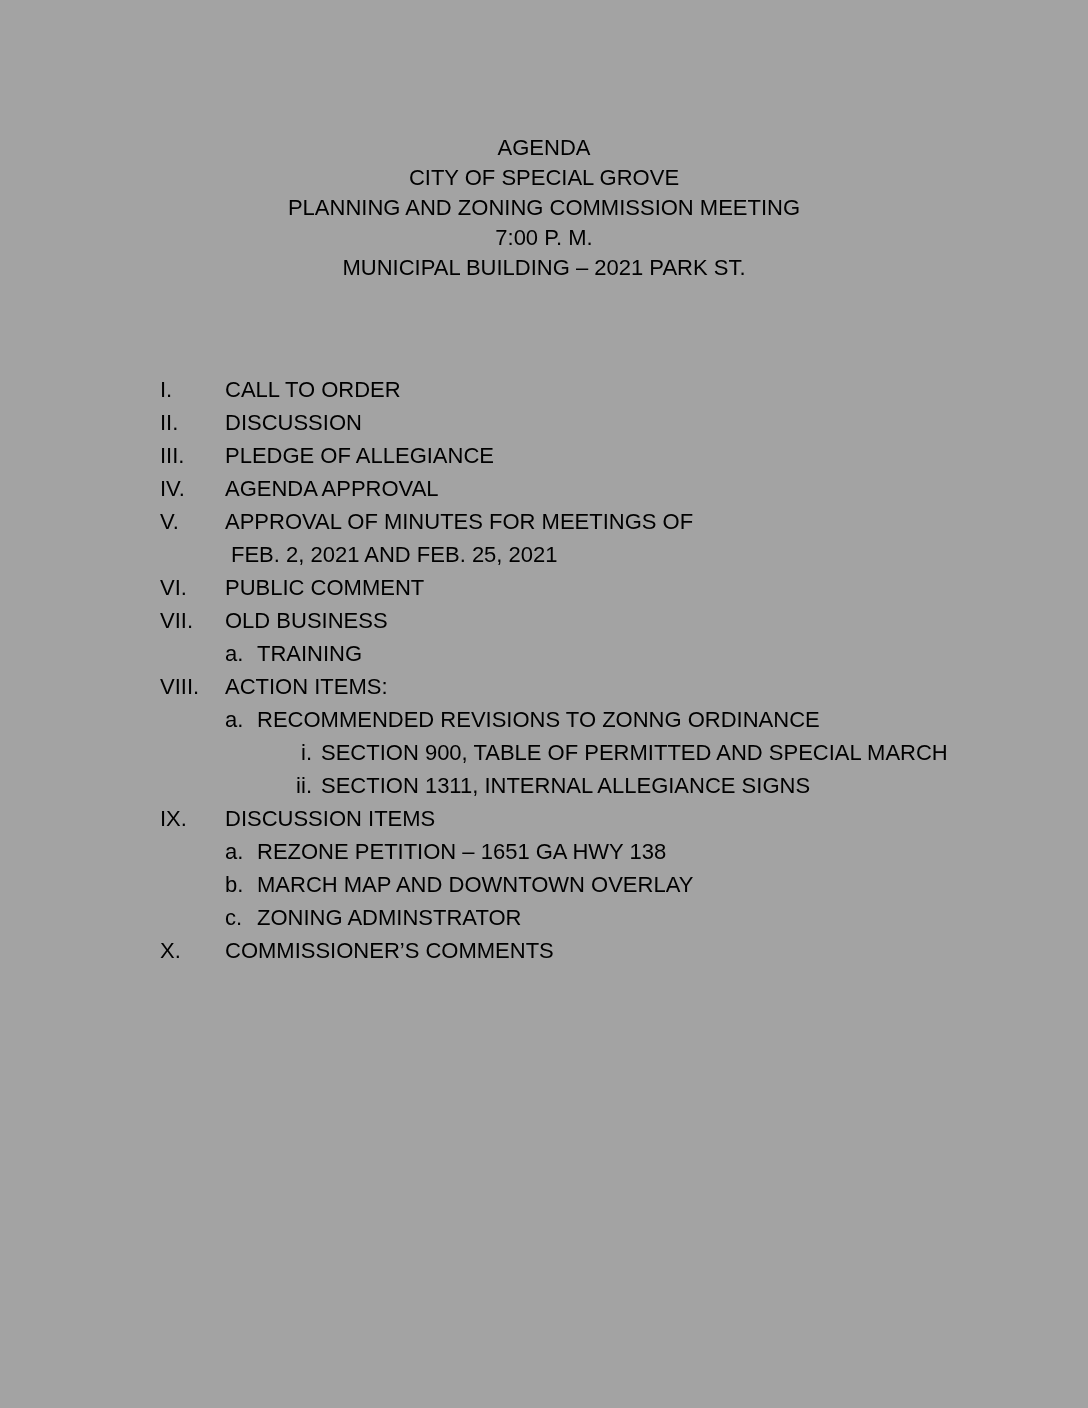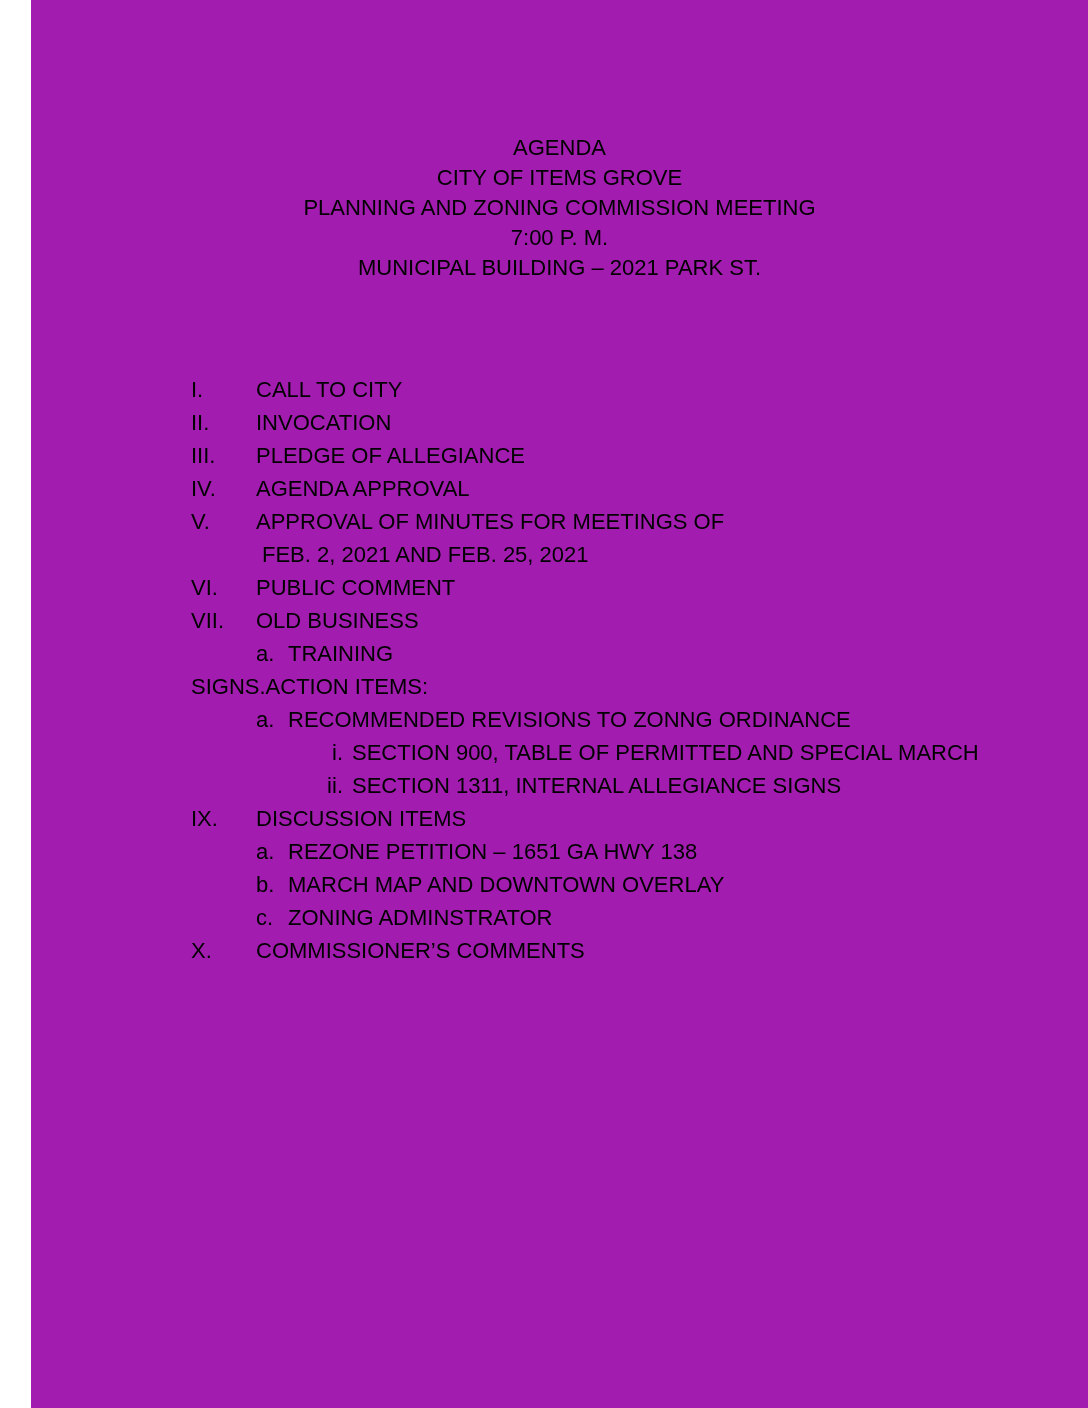--- a/index.html
+++ b/index.html
@@ -12,22 +12,21 @@
     background: #ffffff;
     color: #000000;
     font-family: "Liberation Sans", "DejaVu Sans", sans-serif;
     font-size: 22px;
     position: relative;
     overflow: hidden;
   }
   .page {
     position: absolute;
     inset: 0;
-    background: #a21caf;
-    margin-left: 31px;
+    background: #a3a3a3;
   }
   .doc-header {
     position: absolute;
     top: 133px;
     left: 0;
     width: 100%;
     text-align: center;
     line-height: 30px;
   }
   .header-line {
@@ -70,33 +69,33 @@
   .lvl-cont {
     padding-left: 71px;
   }
 </style>
 </head>
 <body>
 
 <main class="page">
   <header class="doc-header" id="doc-header">
       <div class="header-line">AGENDA</div>
-      <div class="header-line">CITY OF ITEMS GROVE</div>
+      <div class="header-line">CITY OF SPECIAL GROVE</div>
       <div class="header-line">PLANNING AND ZONING COMMISSION MEETING</div>
       <div class="header-line">7:00 P. M.</div>
       <div class="header-line">MUNICIPAL BUILDING – 2021 PARK ST.</div>
     </header>
   <section class="agenda-list" id="agenda-list">
       <div class="row lvl-1">
         <span class="marker">I.</span>
-        <span class="text">CALL TO CITY</span>
+        <span class="text">CALL TO ORDER</span>
       </div>
       <div class="row lvl-1">
         <span class="marker">II.</span>
-        <span class="text">INVOCATION</span>
+        <span class="text">DISCUSSION</span>
       </div>
       <div class="row lvl-1">
         <span class="marker">III.</span>
         <span class="text">PLEDGE OF ALLEGIANCE</span>
       </div>
       <div class="row lvl-1">
         <span class="marker">IV.</span>
         <span class="text">AGENDA APPROVAL</span>
       </div>
       <div class="row lvl-1">
@@ -112,21 +111,21 @@
       </div>
       <div class="row lvl-1">
         <span class="marker">VII.</span>
         <span class="text">OLD BUSINESS</span>
       </div>
       <div class="row lvl-2">
         <span class="marker">a.</span>
         <span class="text">TRAINING</span>
       </div>
       <div class="row lvl-1">
-        <span class="marker">SIGNS.</span>
+        <span class="marker">VIII.</span>
         <span class="text">ACTION ITEMS:</span>
       </div>
       <div class="row lvl-2">
         <span class="marker">a.</span>
         <span class="text">RECOMMENDED REVISIONS TO ZONNG ORDINANCE</span>
       </div>
       <div class="row lvl-3">
         <span class="marker">i.</span>
         <span class="text">SECTION 900, TABLE OF PERMITTED AND SPECIAL MARCH</span>
       </div>

